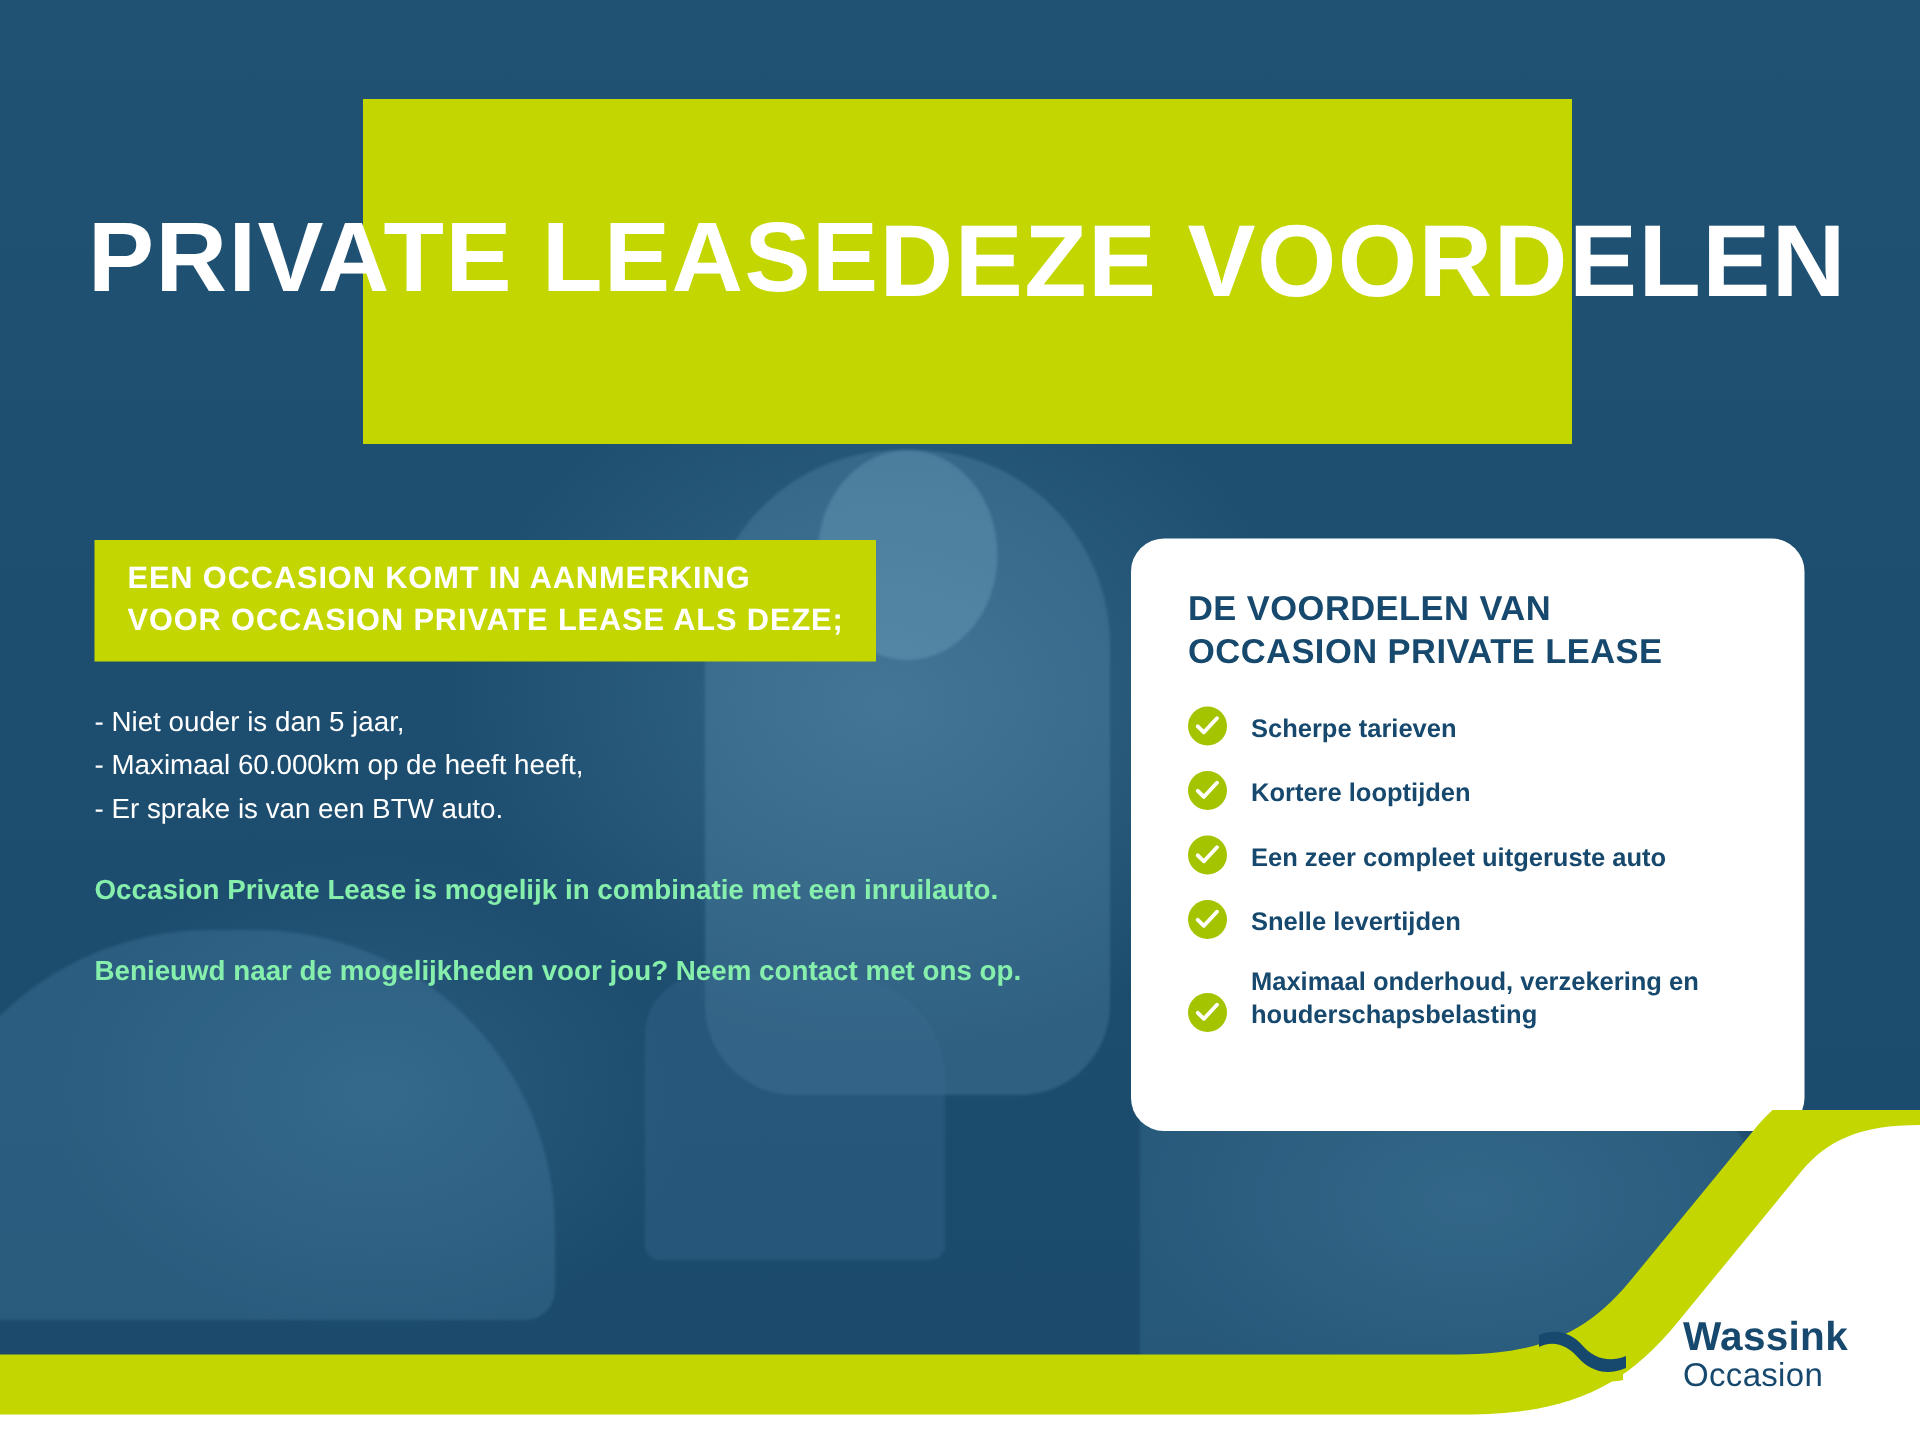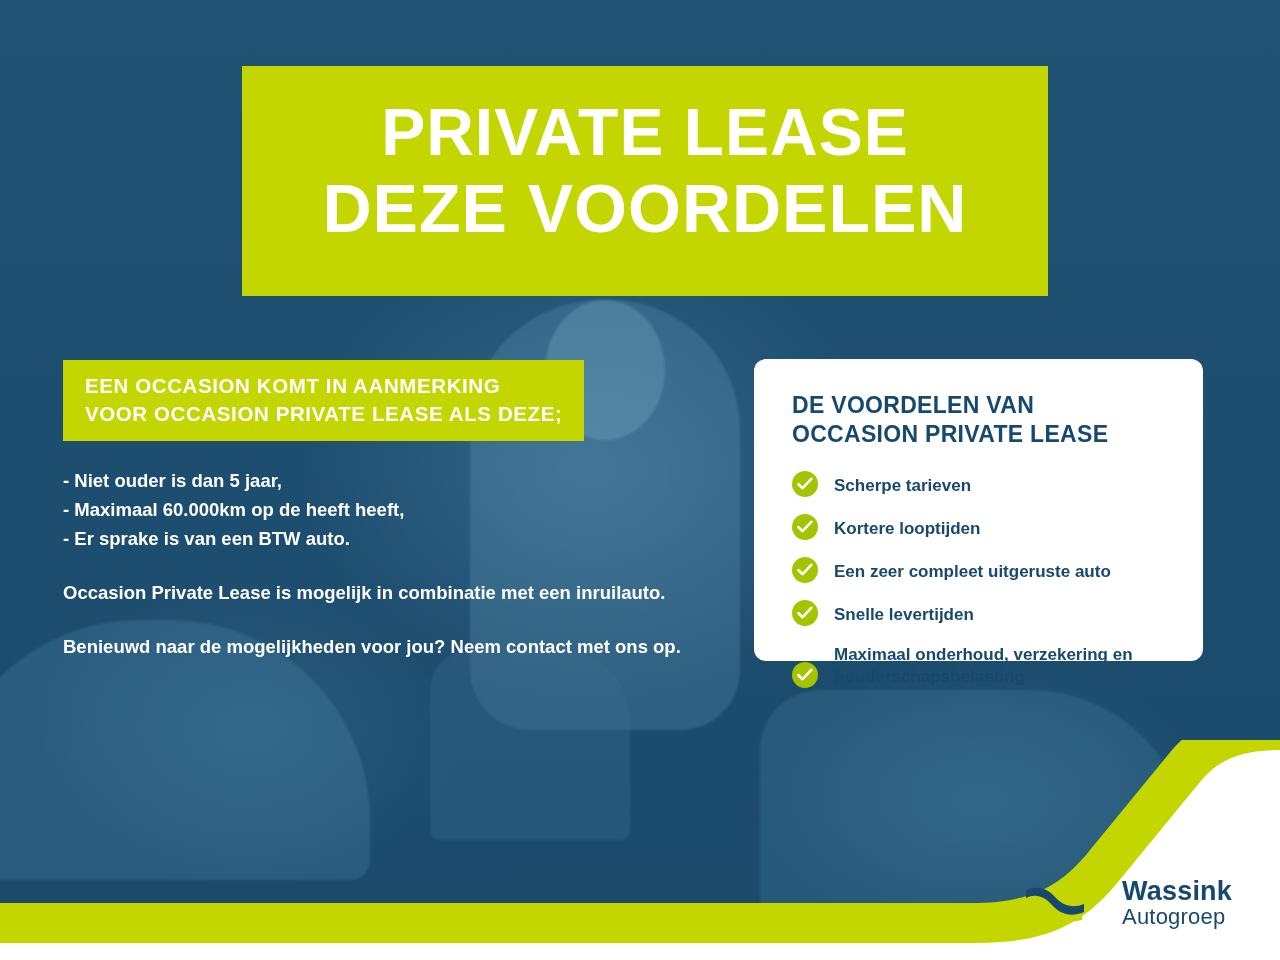--- a/index.html
+++ b/index.html
@@ -61,21 +61,21 @@
 
   
   .headline {
     position: absolute;
     left: 242px;
     top: 66px;
     width: 806px;
     height: 230px;
     background: #c3d600;
     display: flex;
-    flex-direction: column;
+    flex-direction: row;
     align-items: center;
     justify-content: center;
     padding-bottom: 20px;
   }
   .headline-line {
     color: #ffffff;
     font-weight: 700;
     font-size: 66px;
     letter-spacing: 1px;
     line-height: 1.04;
@@ -100,41 +100,41 @@
     color: #ffffff;
     font-weight: 700;
     font-size: 20.5px;
     letter-spacing: 0.6px;
     line-height: 1.35;
     white-space: nowrap;
   }
   .bullets {
     margin-top: 26px;
     color: #ffffff;
-    font-weight: 700;
+    font-weight: 400;
     font-size: 18.5px;
     line-height: 1.55;
   }
   .para {
     margin-top: 26px;
-    color: #ffffff;
+    color: #86efac;
     font-weight: 700;
     font-size: 18.5px;
     line-height: 1.5;
   }
 
   
   .card {
     position: absolute;
     left: 754px;
     top: 359px;
     width: 449px;
-    height: 302px;
+    height: 395px;
     background: #ffffff;
-    border-radius: 12px;
+    border-radius: 22px;
     padding: 32px 26px 20px 38px;
   }
   .card-title {
     color: #17496e;
     font-weight: 700;
     font-size: 23px;
     line-height: 1.28;
     letter-spacing: 0.3px;
   }
   .benefit-list { margin-top: 20px; }
@@ -294,17 +294,17 @@
 
   <div class="logo">
     <span class="logo-mark">
       <svg width="62" height="40" viewBox="0 0 62 40" aria-hidden="true">
         <path d="M2 9 C14 4 24 8 31 16 C38 24 48 28 60 23 L60 31 C46 37 35 32 28 24 C21 16 12 12 2 17 Z" fill="#17496e"></path>
         <path d="M4 22 C15 17 24 21 31 28 C38 35 47 38 58 34 L58 39 C46 42 36 39 29 33 C22 27 14 24 4 27 Z" fill="#c3d600"></path>
       </svg>
     </span>
     <span class="logo-text">
       <div class="logo-name">Wassink</div>
-      <div class="logo-sub">Autogroep</div>
+      <div class="logo-sub">Occasion</div>
     </span>
   </div>
 
 </div>
 
 </body></html>

